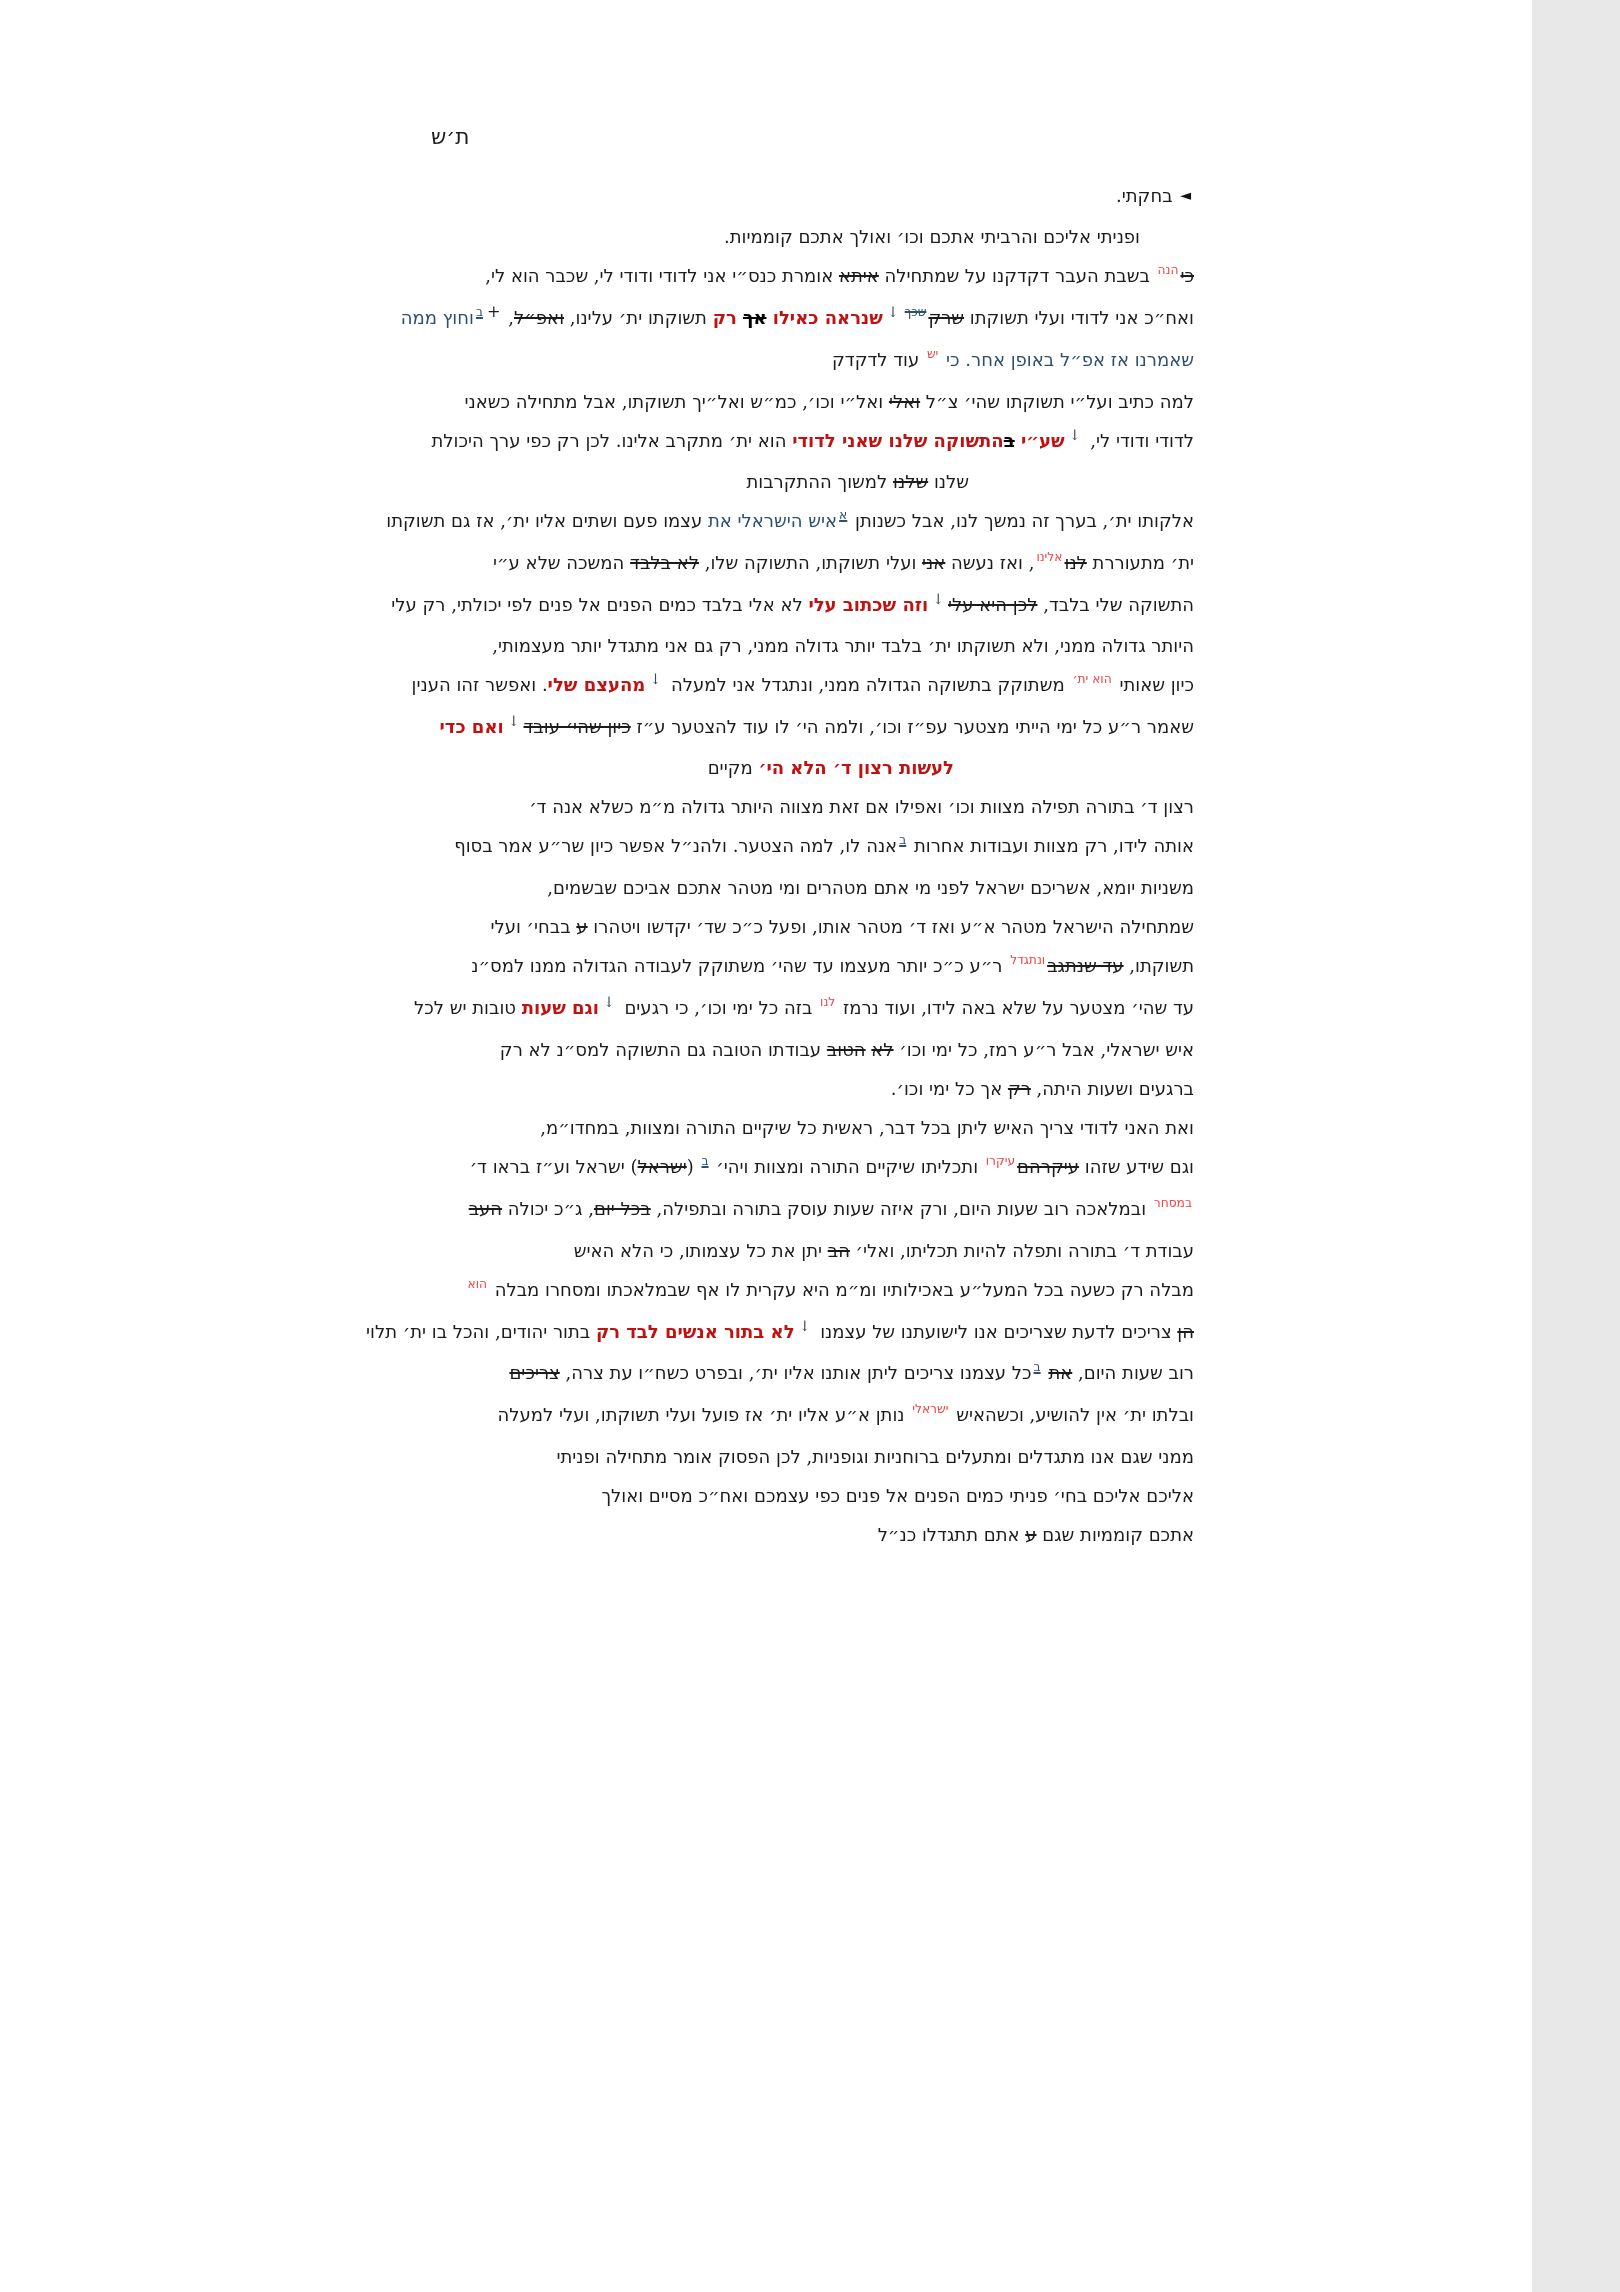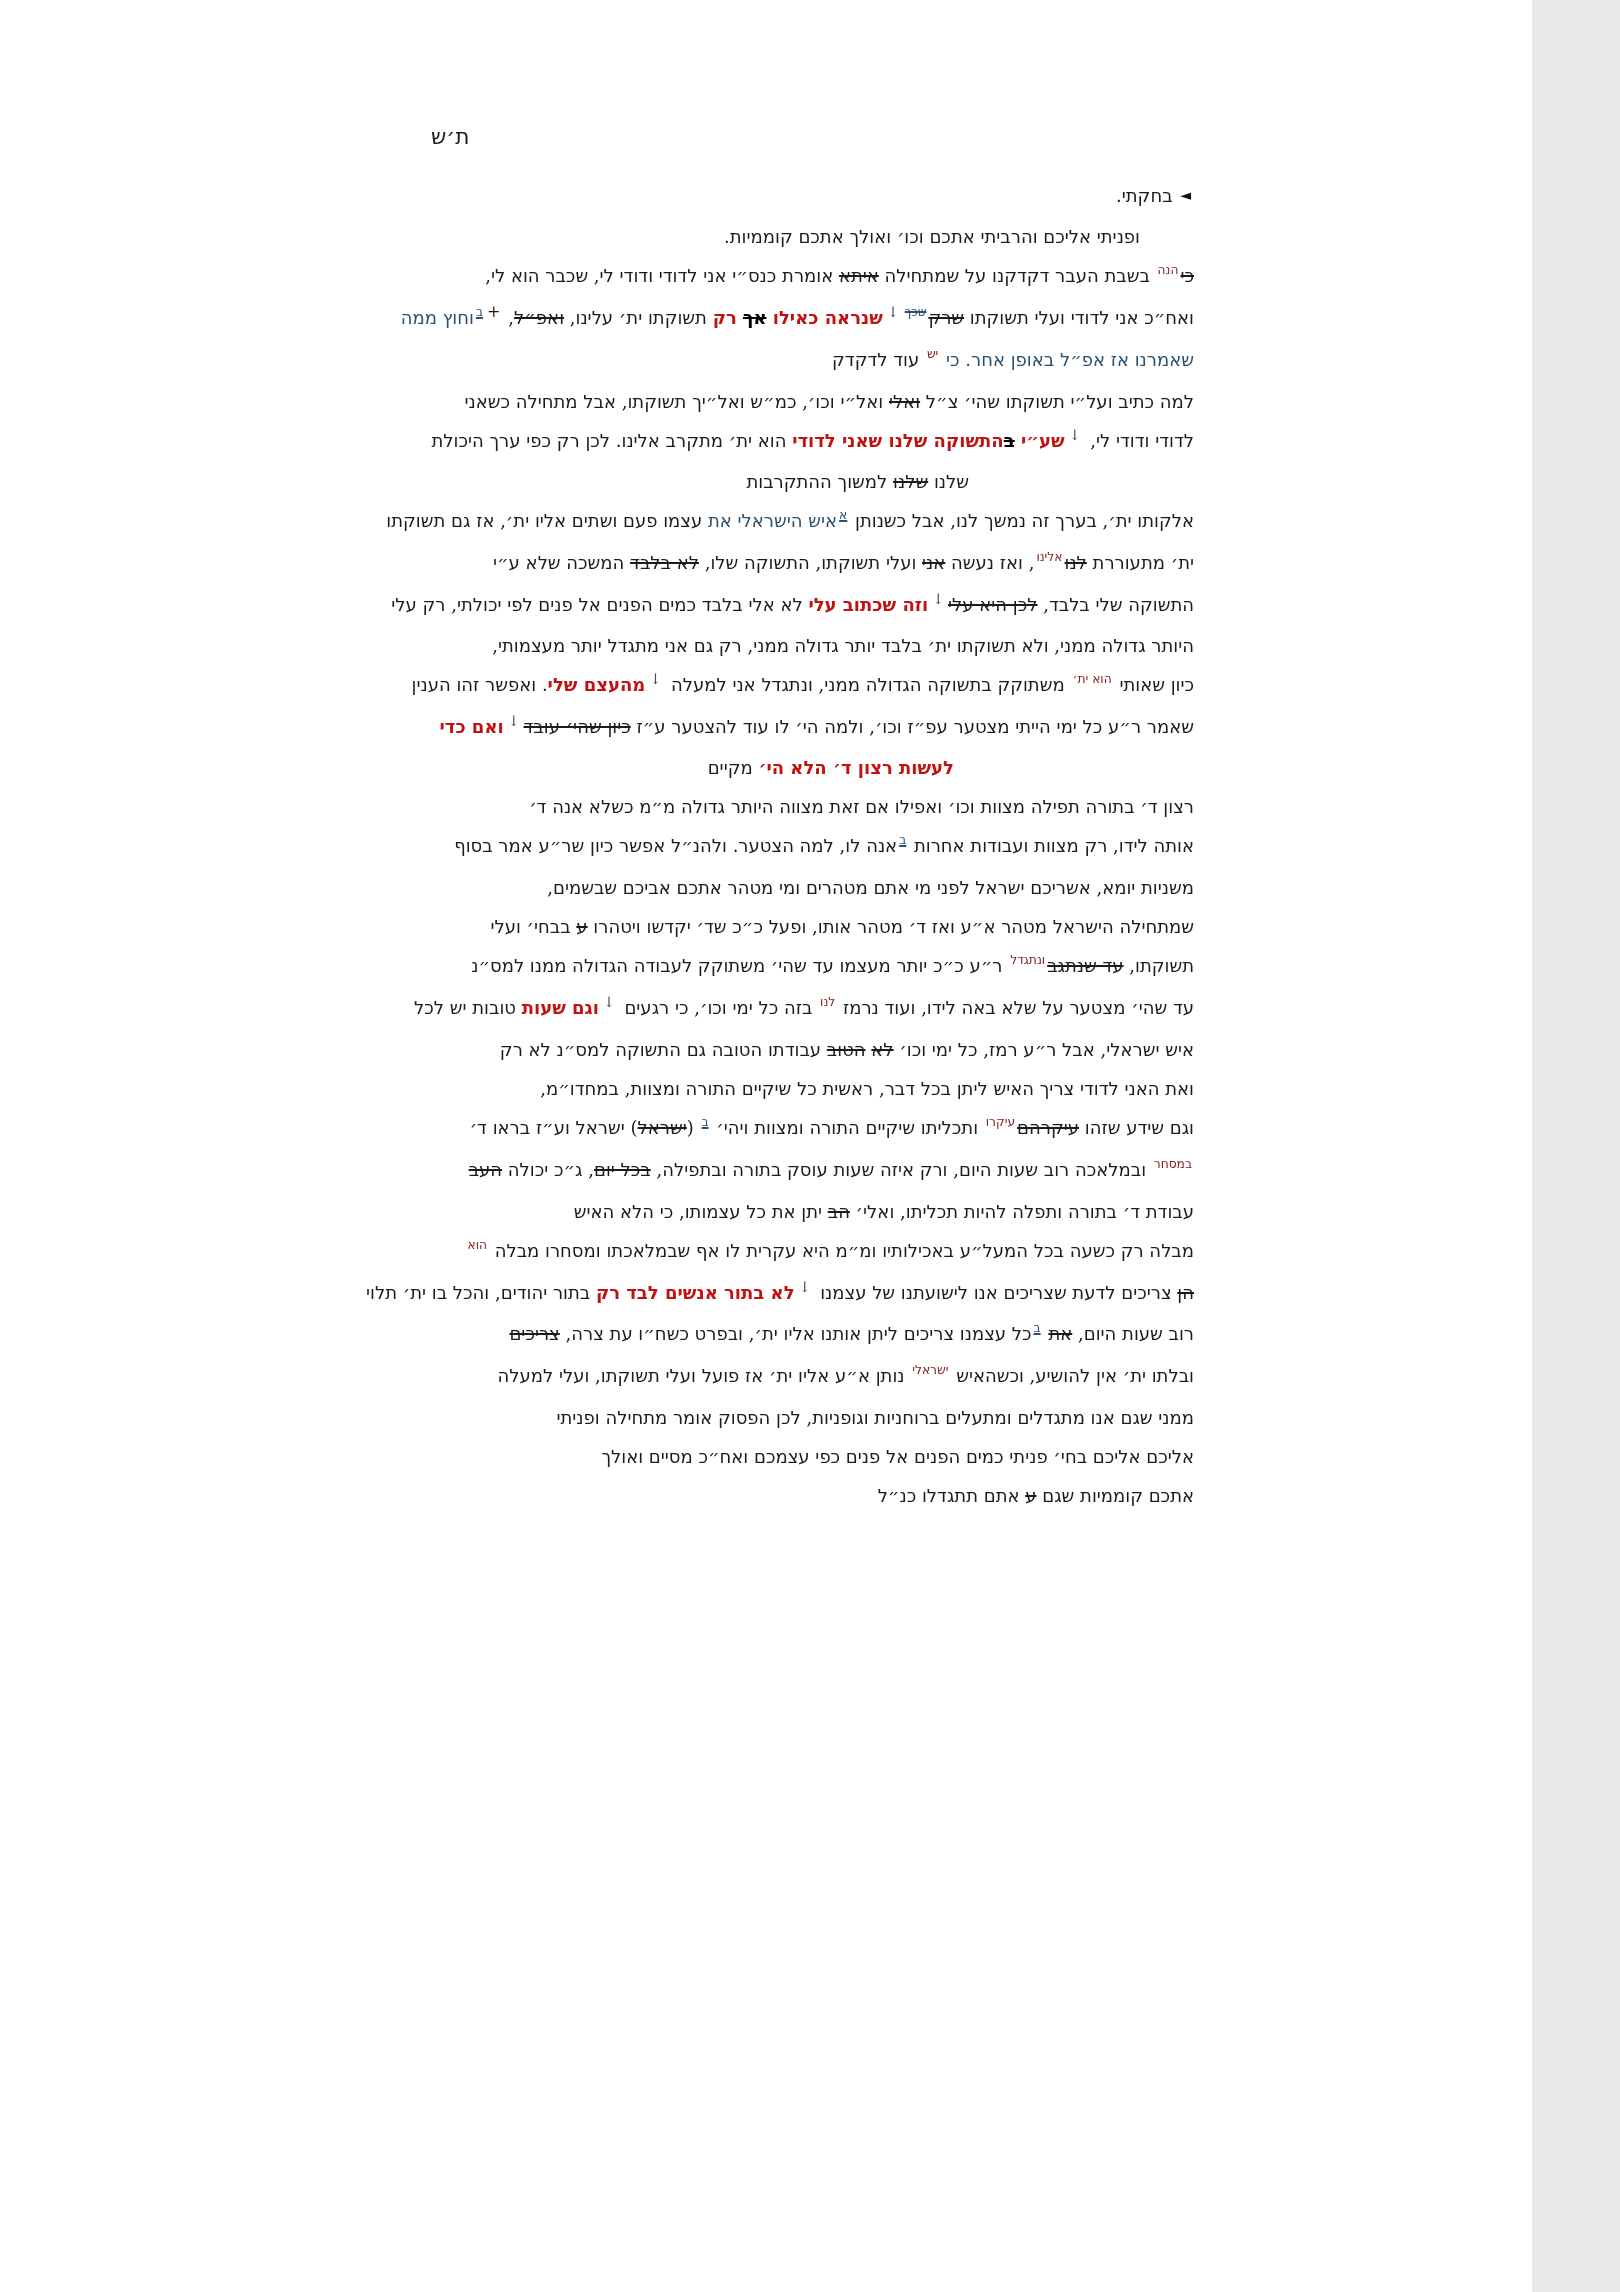--- a/index.html
+++ b/index.html
@@ -15,21 +15,21 @@
     font-size:21.6px;color:#1c1c1c;
   }
   .doc{
     position:absolute;top:176px;right:338px;width:882px;
     direction:rtl;text-align:right;
     font-size:18px;line-height:39px;color:#1c1c1c;
   }
   .line{white-space:nowrap;}
   .seg-k{}
   .seg-s{text-decoration:line-through;text-decoration-thickness:2px;margin-top:18px;}
-  .seg-p{color:#7f1d1d;font-size:0.68em;position:relative;top:-0.62em;padding:0 2px;margin-top:10px;}
+  .seg-p{color:#ef4444;font-size:0.68em;position:relative;top:-0.62em;padding:0 2px;margin-top:10px;}
   .seg-ps{color:#2d5070;font-size:0.68em;position:relative;top:-0.62em;padding:0 2px;
           text-decoration:line-through;text-decoration-thickness:2px;}
   .seg-pu{color:#2d5070;font-size:0.68em;position:relative;top:-0.62em;padding:0 2px;
           text-decoration:underline;text-decoration-thickness:1.5px;}
   .seg-u{color:#2d5070;}
   .seg-r{color:#c11212;font-weight:600;}
   .seg-rs{color:#000000;font-weight:700;text-decoration:line-through;text-decoration-thickness:2px;}
   .seg-a{color:#3a4a58;font-size:0.8em;position:relative;top:-0.5em;padding:0 3.9px;}
   .seg-x{color:#1c1c1c;font-size:0.9em;position:relative;top:-0.45em;padding:0 2px;}
   .seg-mark{color:#111111;font-size:0.8em;letter-spacing:2.9px;position:relative;top:-2px;}
@@ -55,20 +55,21 @@
       <div class="line"><span class="seg-k">כיון שאותי </span><span class="seg-p">הוא ית׳</span><span class="seg-k"> משתוקק בתשוקה הגדולה ממני, ונתגדל אני למעלה </span><span class="seg-a">↓</span><span class="seg-r">מהעצם שלי</span><span class="seg-k">. ואפשר זהו הענין</span></div>
       <div class="line"><span class="seg-k">שאמר ר״ע כל ימי הייתי מצטער עפ״ז וכו׳, ולמה הי׳ לו עוד להצטער ע״ז </span><span class="seg-s">כיון שהי׳ עובד</span><span class="seg-a">↓</span><span class="seg-r">ואם כדי</span></div>
       <div class="line" style="padding-right: 240px;"><span class="seg-r">לעשות רצון ד׳ הלא הי׳</span><span class="seg-k"> מקיים</span></div>
       <div class="line"><span class="seg-k">רצון ד׳ בתורה תפילה מצוות וכו׳ ואפילו אם זאת מצווה היותר גדולה מ״מ כשלא אנה ד׳</span></div>
       <div class="line"><span class="seg-k">אותה לידו, רק מצוות ועבודות אחרות </span><span class="seg-pu">ב</span><span class="seg-k">אנה לו, למה הצטער. ולהנ״ל אפשר כיון שר״ע אמר בסוף</span></div>
       <div class="line"><span class="seg-k">משניות יומא, אשריכם ישראל לפני מי אתם מטהרים ומי מטהר אתכם אביכם שבשמים,</span></div>
       <div class="line"><span class="seg-k">שמתחילה הישראל מטהר א״ע ואז ד׳ מטהר אותו, ופעל כ״כ שד׳ יקדשו ויטהרו </span><span class="seg-s">ע</span><span class="seg-k"> בבחי׳ ועלי</span></div>
       <div class="line"><span class="seg-k">תשוקתו, </span><span class="seg-s">עד שנתגב</span><span class="seg-p">ונתגדל</span><span class="seg-k"> ר״ע כ״כ יותר מעצמו עד שהי׳ משתוקק לעבודה הגדולה ממנו למס״נ</span></div>
       <div class="line"><span class="seg-k">עד שהי׳ מצטער על שלא באה לידו, ועוד נרמז </span><span class="seg-p">לנו</span><span class="seg-k"> בזה כל ימי וכו׳, כי רגעים </span><span class="seg-a">↓</span><span class="seg-r">וגם שעות</span><span class="seg-k"> טובות יש לכל</span></div>
       <div class="line"><span class="seg-k">איש ישראלי, אבל ר״ע רמז, כל ימי וכו׳ </span><span class="seg-s">לא</span><span class="seg-k"> </span><span class="seg-s">הטוב</span><span class="seg-k"> עבודתו הטובה גם התשוקה למס״נ לא רק</span></div>
+      <div class="line"><span class="seg-k">ברגעים ושעות היתה, </span><span class="seg-s">רק</span><span class="seg-k"> אך כל ימי וכו׳.</span></div>
       <div class="line"><span class="seg-k">ואת האני לדודי צריך האיש ליתן בכל דבר, ראשית כל שיקיים התורה ומצוות, במחדו״מ,</span></div>
       <div class="line"><span class="seg-k">וגם שידע שזהו </span><span class="seg-s">עיקרהם</span><span class="seg-p">עיקרו</span><span class="seg-k"> ותכליתו שיקיים התורה ומצוות ויהי׳ </span><span class="seg-pu">ב</span><span class="seg-k"> (</span><span class="seg-s">ישראל</span><span class="seg-k">) ישראל וע״ז בראו ד׳</span></div>
       <div class="line"><span class="seg-p">במסחר</span><span class="seg-k"> ובמלאכה רוב שעות היום, ורק איזה שעות עוסק בתורה ובתפילה, </span><span class="seg-s">בכל יום</span><span class="seg-k">, ג״כ יכולה </span><span class="seg-s">העב</span></div>
       <div class="line"><span class="seg-k">עבודת ד׳ בתורה ותפלה להיות תכליתו, ואלי׳ </span><span class="seg-s">הב</span><span class="seg-k"> יתן את כל עצמותו, כי הלא האיש</span></div>
       <div class="line"><span class="seg-k">מבלה רק כשעה בכל המעל״ע באכילותיו ומ״מ היא עקרית לו אף שבמלאכתו ומסחרו מבלה </span><span class="seg-p">הוא</span></div>
       <div class="line"><span class="seg-s">הן</span><span class="seg-k"> צריכים לדעת שצריכים אנו לישועתנו של עצמנו </span><span class="seg-a">↓</span><span class="seg-r">לא בתור אנשים לבד רק</span><span class="seg-k"> בתור יהודים, והכל בו ית׳ תלוי</span></div>
       <div class="line"><span class="seg-k">רוב שעות היום, </span><span class="seg-s">את</span><span class="seg-k"> </span><span class="seg-pu">ב</span><span class="seg-k">כל עצמנו צריכים ליתן אותנו אליו ית׳, ובפרט כשח״ו עת צרה, </span><span class="seg-s">צריכים</span></div>
       <div class="line"><span class="seg-k">ובלתו ית׳ אין להושיע, וכשהאיש </span><span class="seg-p">ישראלי</span><span class="seg-k"> נותן א״ע אליו ית׳ אז פועל ועלי תשוקתו, ועלי למעלה</span></div>
       <div class="line"><span class="seg-k">ממני שגם אנו מתגדלים ומתעלים ברוחניות וגופניות, לכן הפסוק אומר מתחילה ופניתי</span></div>
       <div class="line"><span class="seg-k">אליכם אליכם בחי׳ פניתי כמים הפנים אל פנים כפי עצמכם ואח״כ מסיים ואולך</span></div>

